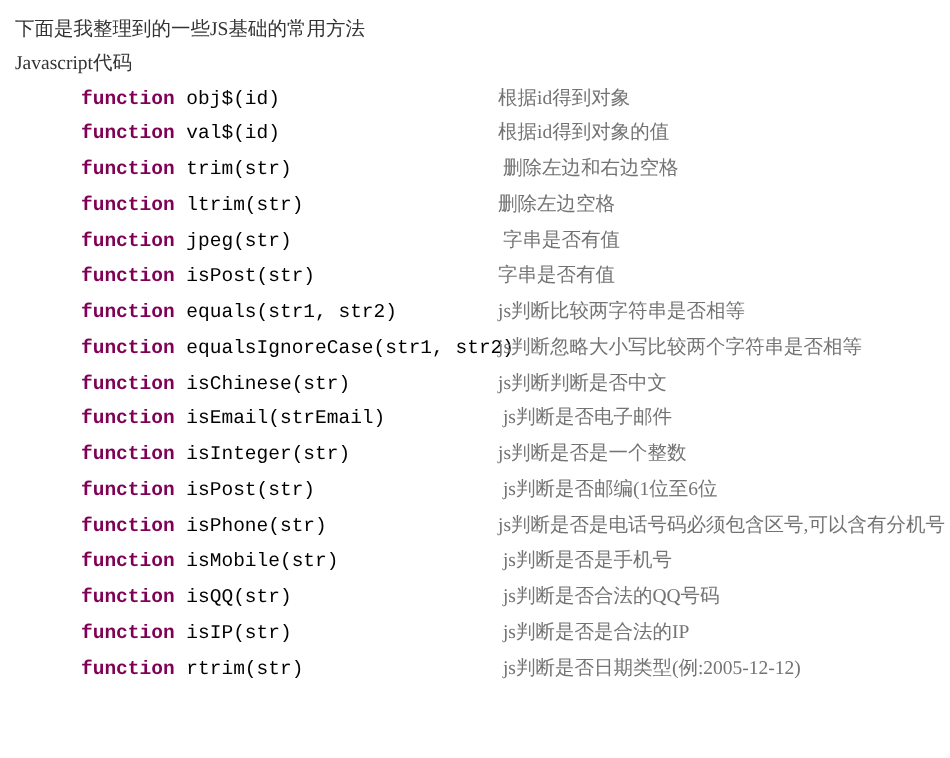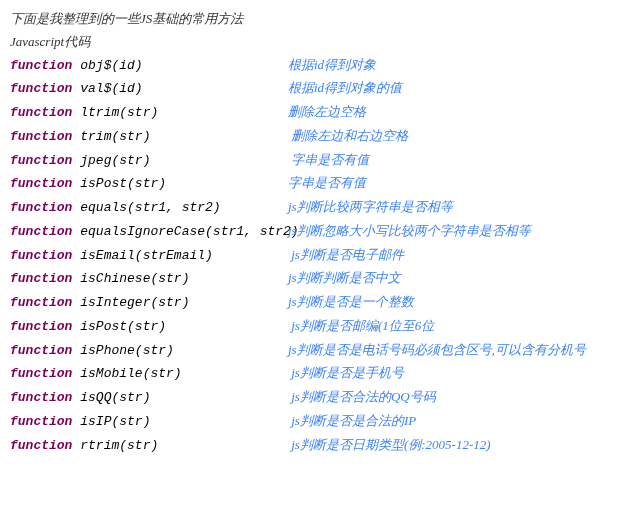--- a/index.html
+++ b/index.html
@@ -8,56 +8,56 @@
     font-family: "SimSun", "宋体", serif;
     font-size: 13px;
     line-height: 1.75;
     color: #333;
     background: #fff;
     width: 633px;
     box-sizing: border-box;
   }
   .row {
     white-space: nowrap;
-    font-style: italic;
   }
   .sig {
     display: inline-block;
     width: 278px;
     vertical-align: top;
+    margin-left: 44px;
   }
   .kw {
     color: #7f0055;
     font-weight: bold;
     font-family: "Courier New", monospace;
   }
   .fn {
     font-family: "Courier New", monospace;
     color: #000;
   }
   .desc {
-    color: #3b82f6;
+    color: #737373;
   }
 </style>
 </head>
 <body>
 
 <div class="row">下面是我整理到的一些JS基础的常用方法</div>
 <div class="row">Javascript代码</div>
 <div id="fn-list">
     <div class="row"><span class="sig"><span class="kw">function</span><span class="fn"> obj$(id)</span></span><span class="desc">根据id得到对象</span></div>
     <div class="row"><span class="sig"><span class="kw">function</span><span class="fn"> val$(id)</span></span><span class="desc">根据id得到对象的值</span></div>
+    <div class="row"><span class="sig"><span class="kw">function</span><span class="fn"> trim(str)</span></span><span class="desc"> 删除左边和右边空格</span></div>
     <div class="row"><span class="sig"><span class="kw">function</span><span class="fn"> ltrim(str)</span></span><span class="desc">删除左边空格</span></div>
-    <div class="row"><span class="sig"><span class="kw">function</span><span class="fn"> trim(str)</span></span><span class="desc"> 删除左边和右边空格</span></div>
     <div class="row"><span class="sig"><span class="kw">function</span><span class="fn"> jpeg(str)</span></span><span class="desc"> 字串是否有值</span></div>
     <div class="row"><span class="sig"><span class="kw">function</span><span class="fn"> isPost(str)</span></span><span class="desc">字串是否有值</span></div>
     <div class="row"><span class="sig"><span class="kw">function</span><span class="fn"> equals(str1, str2)</span></span><span class="desc">js判断比较两字符串是否相等</span></div>
     <div class="row"><span class="sig"><span class="kw">function</span><span class="fn"> equalsIgnoreCase(str1, str2)</span></span><span class="desc">js判断忽略大小写比较两个字符串是否相等</span></div>
+    <div class="row"><span class="sig"><span class="kw">function</span><span class="fn"> isChinese(str)</span></span><span class="desc">js判断判断是否中文</span></div>
     <div class="row"><span class="sig"><span class="kw">function</span><span class="fn"> isEmail(strEmail)</span></span><span class="desc"> js判断是否电子邮件</span></div>
-    <div class="row"><span class="sig"><span class="kw">function</span><span class="fn"> isChinese(str)</span></span><span class="desc">js判断判断是否中文</span></div>
     <div class="row"><span class="sig"><span class="kw">function</span><span class="fn"> isInteger(str)</span></span><span class="desc">js判断是否是一个整数</span></div>
     <div class="row"><span class="sig"><span class="kw">function</span><span class="fn"> isPost(str)</span></span><span class="desc"> js判断是否邮编(1位至6位</span></div>
     <div class="row"><span class="sig"><span class="kw">function</span><span class="fn"> isPhone(str)</span></span><span class="desc">js判断是否是电话号码必须包含区号,可以含有分机号</span></div>
     <div class="row"><span class="sig"><span class="kw">function</span><span class="fn"> isMobile(str)</span></span><span class="desc"> js判断是否是手机号</span></div>
     <div class="row"><span class="sig"><span class="kw">function</span><span class="fn"> isQQ(str)</span></span><span class="desc"> js判断是否合法的QQ号码</span></div>
     <div class="row"><span class="sig"><span class="kw">function</span><span class="fn"> isIP(str)</span></span><span class="desc"> js判断是否是合法的IP</span></div>
     <div class="row"><span class="sig"><span class="kw">function</span><span class="fn"> rtrim(str)</span></span><span class="desc"> js判断是否日期类型(例:2005-12-12)</span></div>
     <div class="row"><span class="sig"></span></div>
   </div>
 

